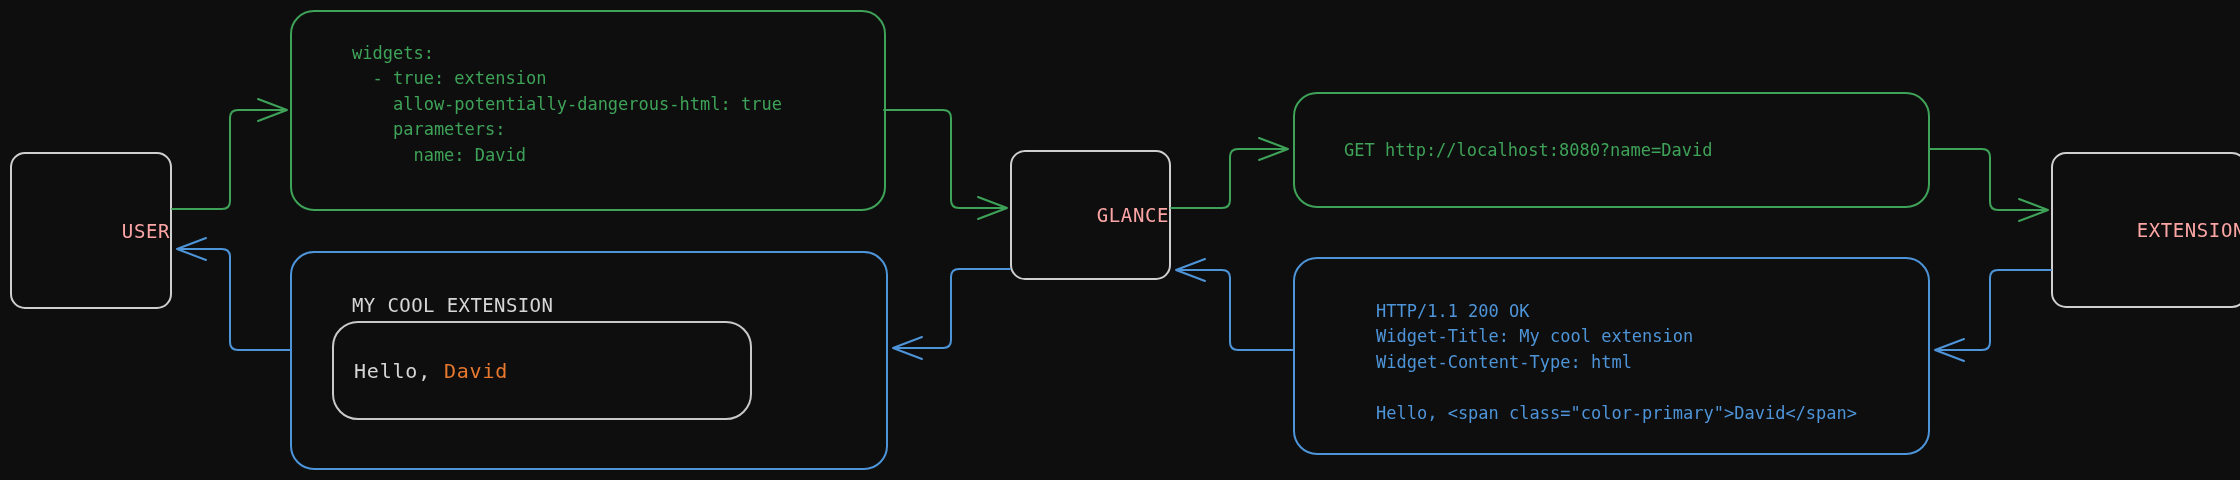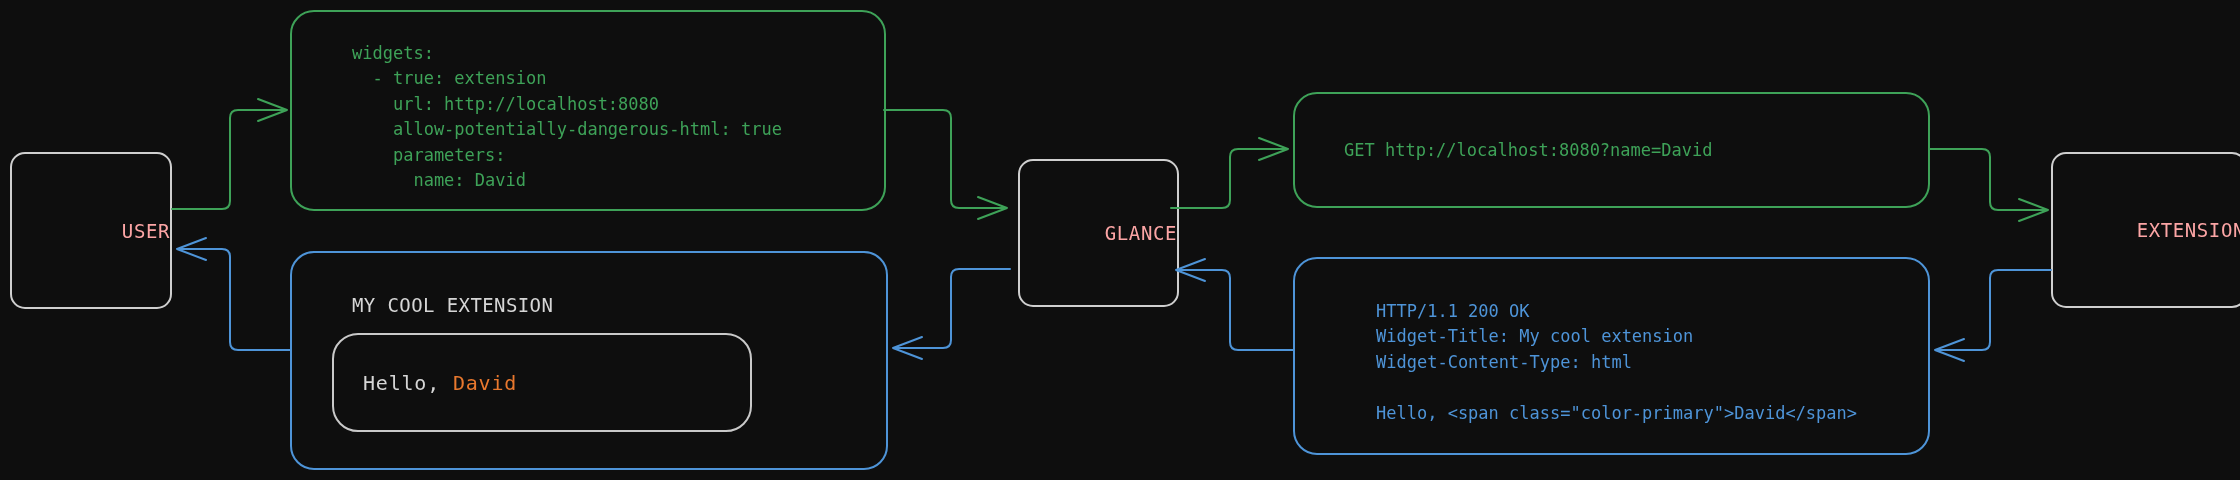--- a/index.html
+++ b/index.html
@@ -44,27 +44,26 @@
     font-size:17px;color:#3ea258;white-space:pre;
   }
   .widget-title{
     position:absolute;
     left:60px;top:41px;
     font-size:19px;letter-spacing:0.4px;
     color:#d6d6d6;white-space:pre;
   }
   .hello-box{
     position:absolute;
-    left:40px;top:80px;
+    left:40px;top:68px;
     width:420px;height:99px;
     border:2px solid #c9c9c9;
     border-radius:26px;
     display:flex;align-items:center;
     box-sizing:border-box;
-    padding-left:9px;
   }
   .hello-text{
     margin-left:20px;
     font-size:20px;letter-spacing:0.8px;
     color:#d6d6d6;white-space:pre;
   }
   .hello-name{color:#e8782e;}
   #arrows{
     position:absolute;left:0;top:0;width:2240px;height:480px;
     pointer-events:none;
@@ -75,30 +74,30 @@
 </style>
 </head>
 <body>
 
 <div id="canvas">
 
   <div class="node" style="left:10px;top:152px;width:162px;height:157px;">
     <span>USER</span>
   </div>
 
-  <div class="node" style="left:1010px;top:159px;width:161px;height:148px;margin-left:8px;">
+  <div class="node" style="left:1010px;top:150px;width:161px;height:130px;">
     <span>GLANCE</span>
   </div>
 
   <div class="node" style="left:2051px;top:152px;width:196px;height:156px;">
     <span>EXTENSION</span>
   </div>
 
   <div class="box green" style="left:290px;top:10px;width:596px;height:201px;">
-    <div class="code-block green" style="left:28px;top:29px;"><div class="code-line">widgets:</div><div class="code-line">  - true: extension</div><div class="code-line">    url: http://localhost:8080</div><div class="code-line">    allow-potentially-dangerous-html: true</div><div class="code-line">    parameters:</div><div class="code-line">      name: David</div></div>
+    <div class="code-block green" style="left:28px;top:29px;"><div class="code-line">widgets:</div><div class="code-line">  - true: extension</div><div class="code-line">    allow-potentially-dangerous-html: true</div><div class="code-line">    parameters:</div><div class="code-line">      name: David</div></div>
   </div>
 
   <div class="box green" style="left:1293px;top:92px;width:637px;height:116px;padding-left:36px;">
     <div class="get-line">GET http://localhost:8080?name=David</div>
   </div>
 
   <div class="box blue" style="left:1293px;top:257px;width:637px;height:198px;">
     <div class="code-block blue" style="left:49px;top:40px;"><div class="code-line">HTTP/1.1 200 OK</div><div class="code-line">Widget-Title: My cool extension</div><div class="code-line">Widget-Content-Type: html</div><div class="code-line">&nbsp;</div><div class="code-line">Hello, &lt;span class="color-primary"&gt;David&lt;/span&gt;</div></div>
   </div>
 

